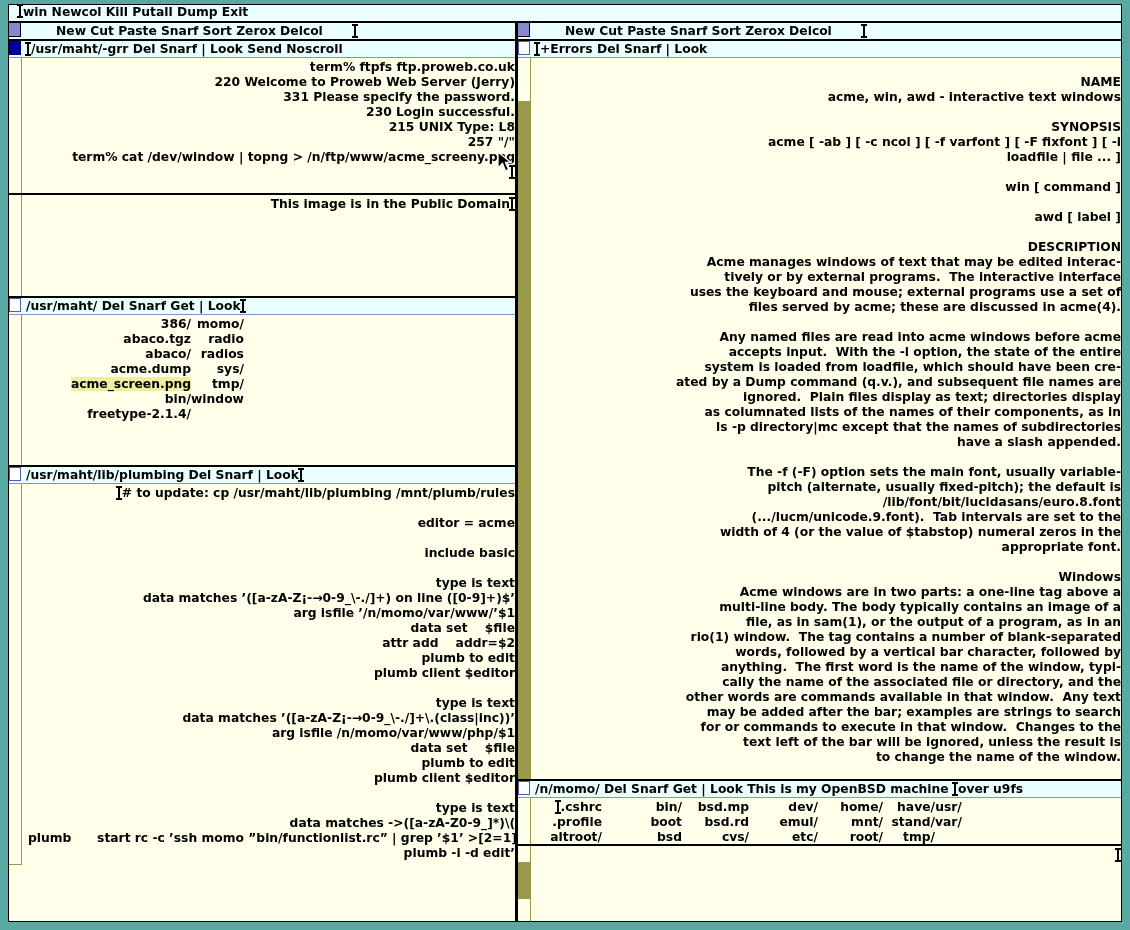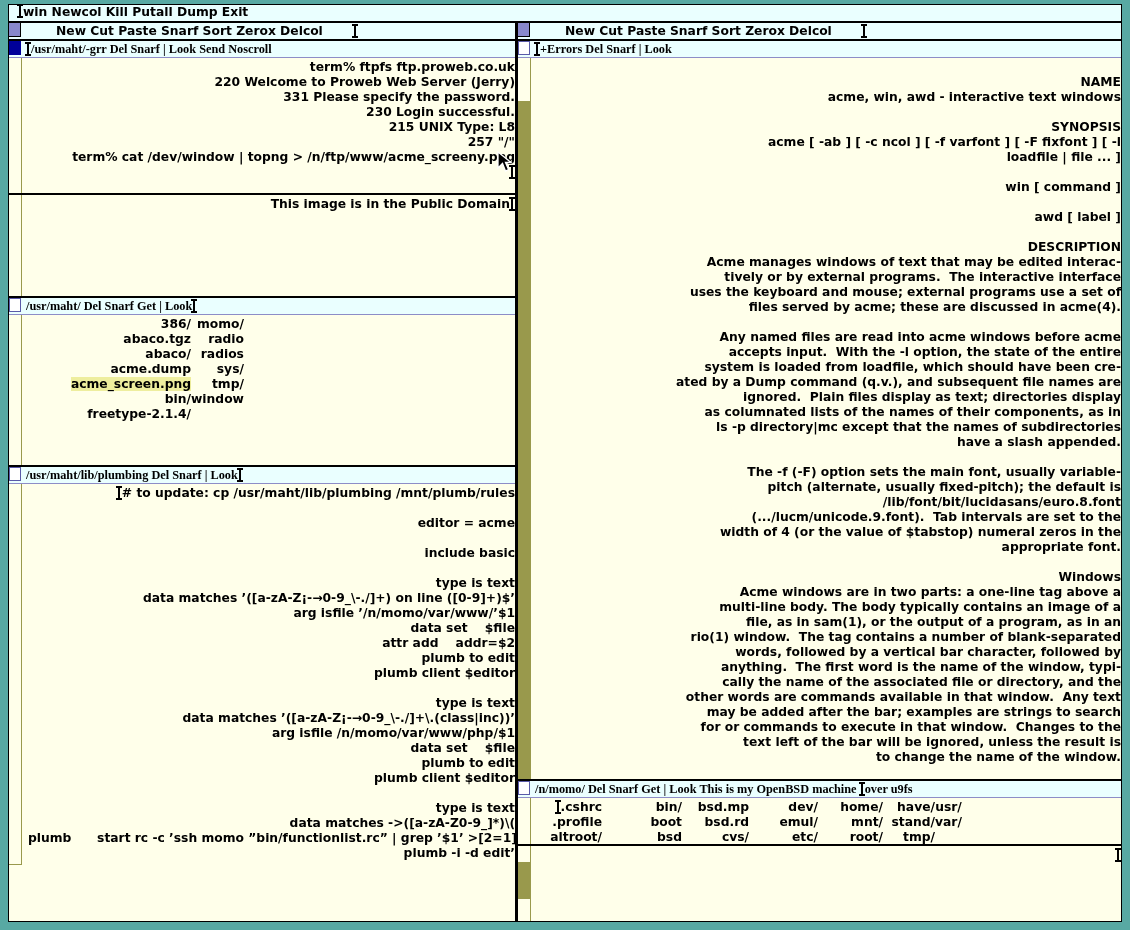--- a/index.html
+++ b/index.html
@@ -22,21 +22,21 @@
   .col{display:flex;flex-direction:column;min-width:0;min-height:0}
   .col-left{flex:none;width:506px}
   .col-right{flex:1;border-left:3px solid #000}
   .coltag{
     flex:none;height:16px;background:#eaffff;display:flex;align-items:center;
     white-space:pre;overflow:hidden;gap:30px;
   }
   .win{border-top:2px solid #000;display:flex;flex-direction:column;min-height:0;box-sizing:border-box}
   .wintag{
     flex:none;height:16px;background:#eaffff;border-bottom:1px solid #8d8dc7;
-    display:flex;align-items:center;white-space:pre;overflow:hidden;font-family:Liberation Serif, serif;
+    display:flex;align-items:center;white-space:pre;overflow:hidden;
   }
   .winbody{flex:1;display:flex;min-height:0;background:#ffffea;overflow:hidden}
   .box{flex:none;width:12px;height:14px;align-self:flex-start;margin-right:5px;box-sizing:border-box}
   .box-col{background:#8888cc;border-right:1px solid #000;border-bottom:1px solid #000}
   .box-dirty{background:#000099}
   .box-clean{background:#fff;border:1px solid #5a5aa8}
   .scroll{flex:none;width:12px;position:relative;background:#ffffea;border-right:1px solid #99994c}
   .scroll .dark{position:absolute;left:0;right:0;background:#99994c}
   .text{
     flex:1;min-width:0;overflow:hidden;white-space:pre;

